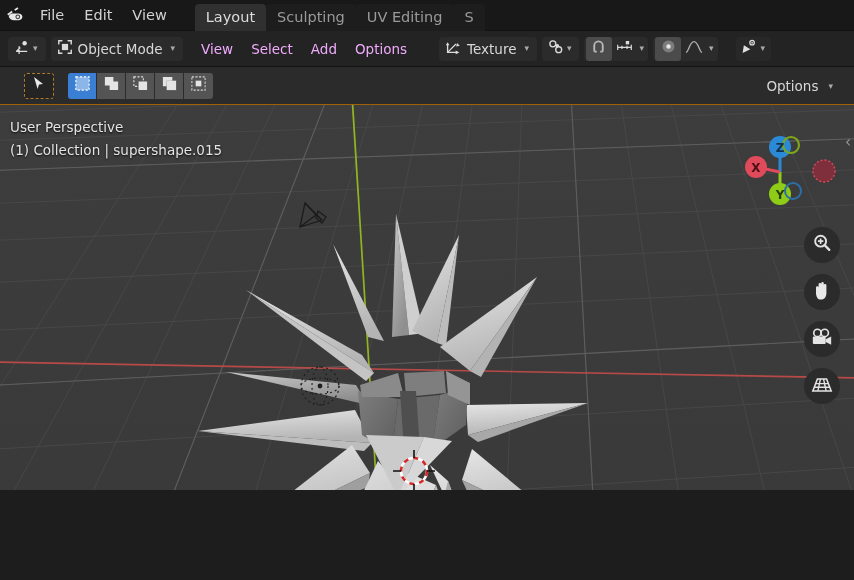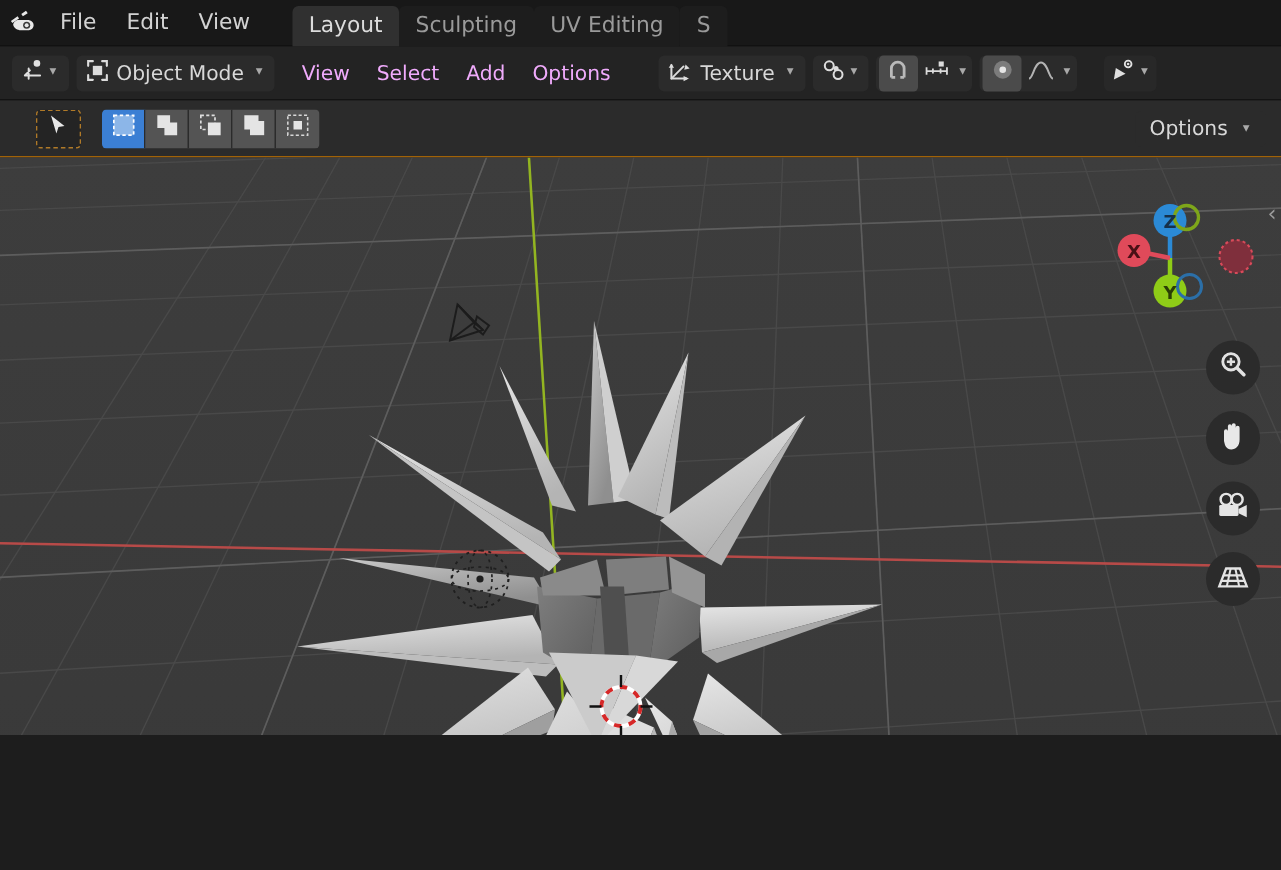--- a/index.html
+++ b/index.html
@@ -440,20 +440,24 @@
         <circle cx="320" cy="281" r="2.4" fill="#1f1f1f"></circle>
       </g>
 
       <g>
         <circle cx="414" cy="366" r="13" fill="none" stroke="#ffffff" stroke-width="2.6"></circle>
         <circle cx="414" cy="366" r="13" fill="none" stroke="#d62828" stroke-width="2.6" stroke-dasharray="5 5"></circle>
         <path d="M414 345v8M414 379v8M393 366h8M427 366h8" stroke="#111111" stroke-width="1.6"></path>
       </g>
     </svg>
 
+    <div class="vp-overlay-text">
+      <div class="vp-line1">User Perspective</div>
+      <div class="vp-line2">(1) Collection | supershape.015</div>
+    </div>
 
     <div class="gizmo">
       <svg width="110" height="95" viewBox="0 0 110 95">
         <line x1="44" y1="53" x2="44" y2="28" stroke="#2b8ad6" stroke-width="3"></line>
         <line x1="44" y1="53" x2="44" y2="75" stroke="#8fcc17" stroke-width="3"></line>
         <line x1="44" y1="53" x2="20" y2="48" stroke="#e04a5a" stroke-width="3"></line>
         <circle cx="44" cy="28" r="11" fill="#2b8ad6"></circle>
         <circle cx="44" cy="75" r="11" fill="#8fcc17"></circle>
         <circle cx="20" cy="48" r="11" fill="#e04a5a"></circle>
         <circle cx="88" cy="52" r="11" fill="#7f2f3c" stroke="#d94a5a" stroke-width="1.4" stroke-dasharray="2 2"></circle>

